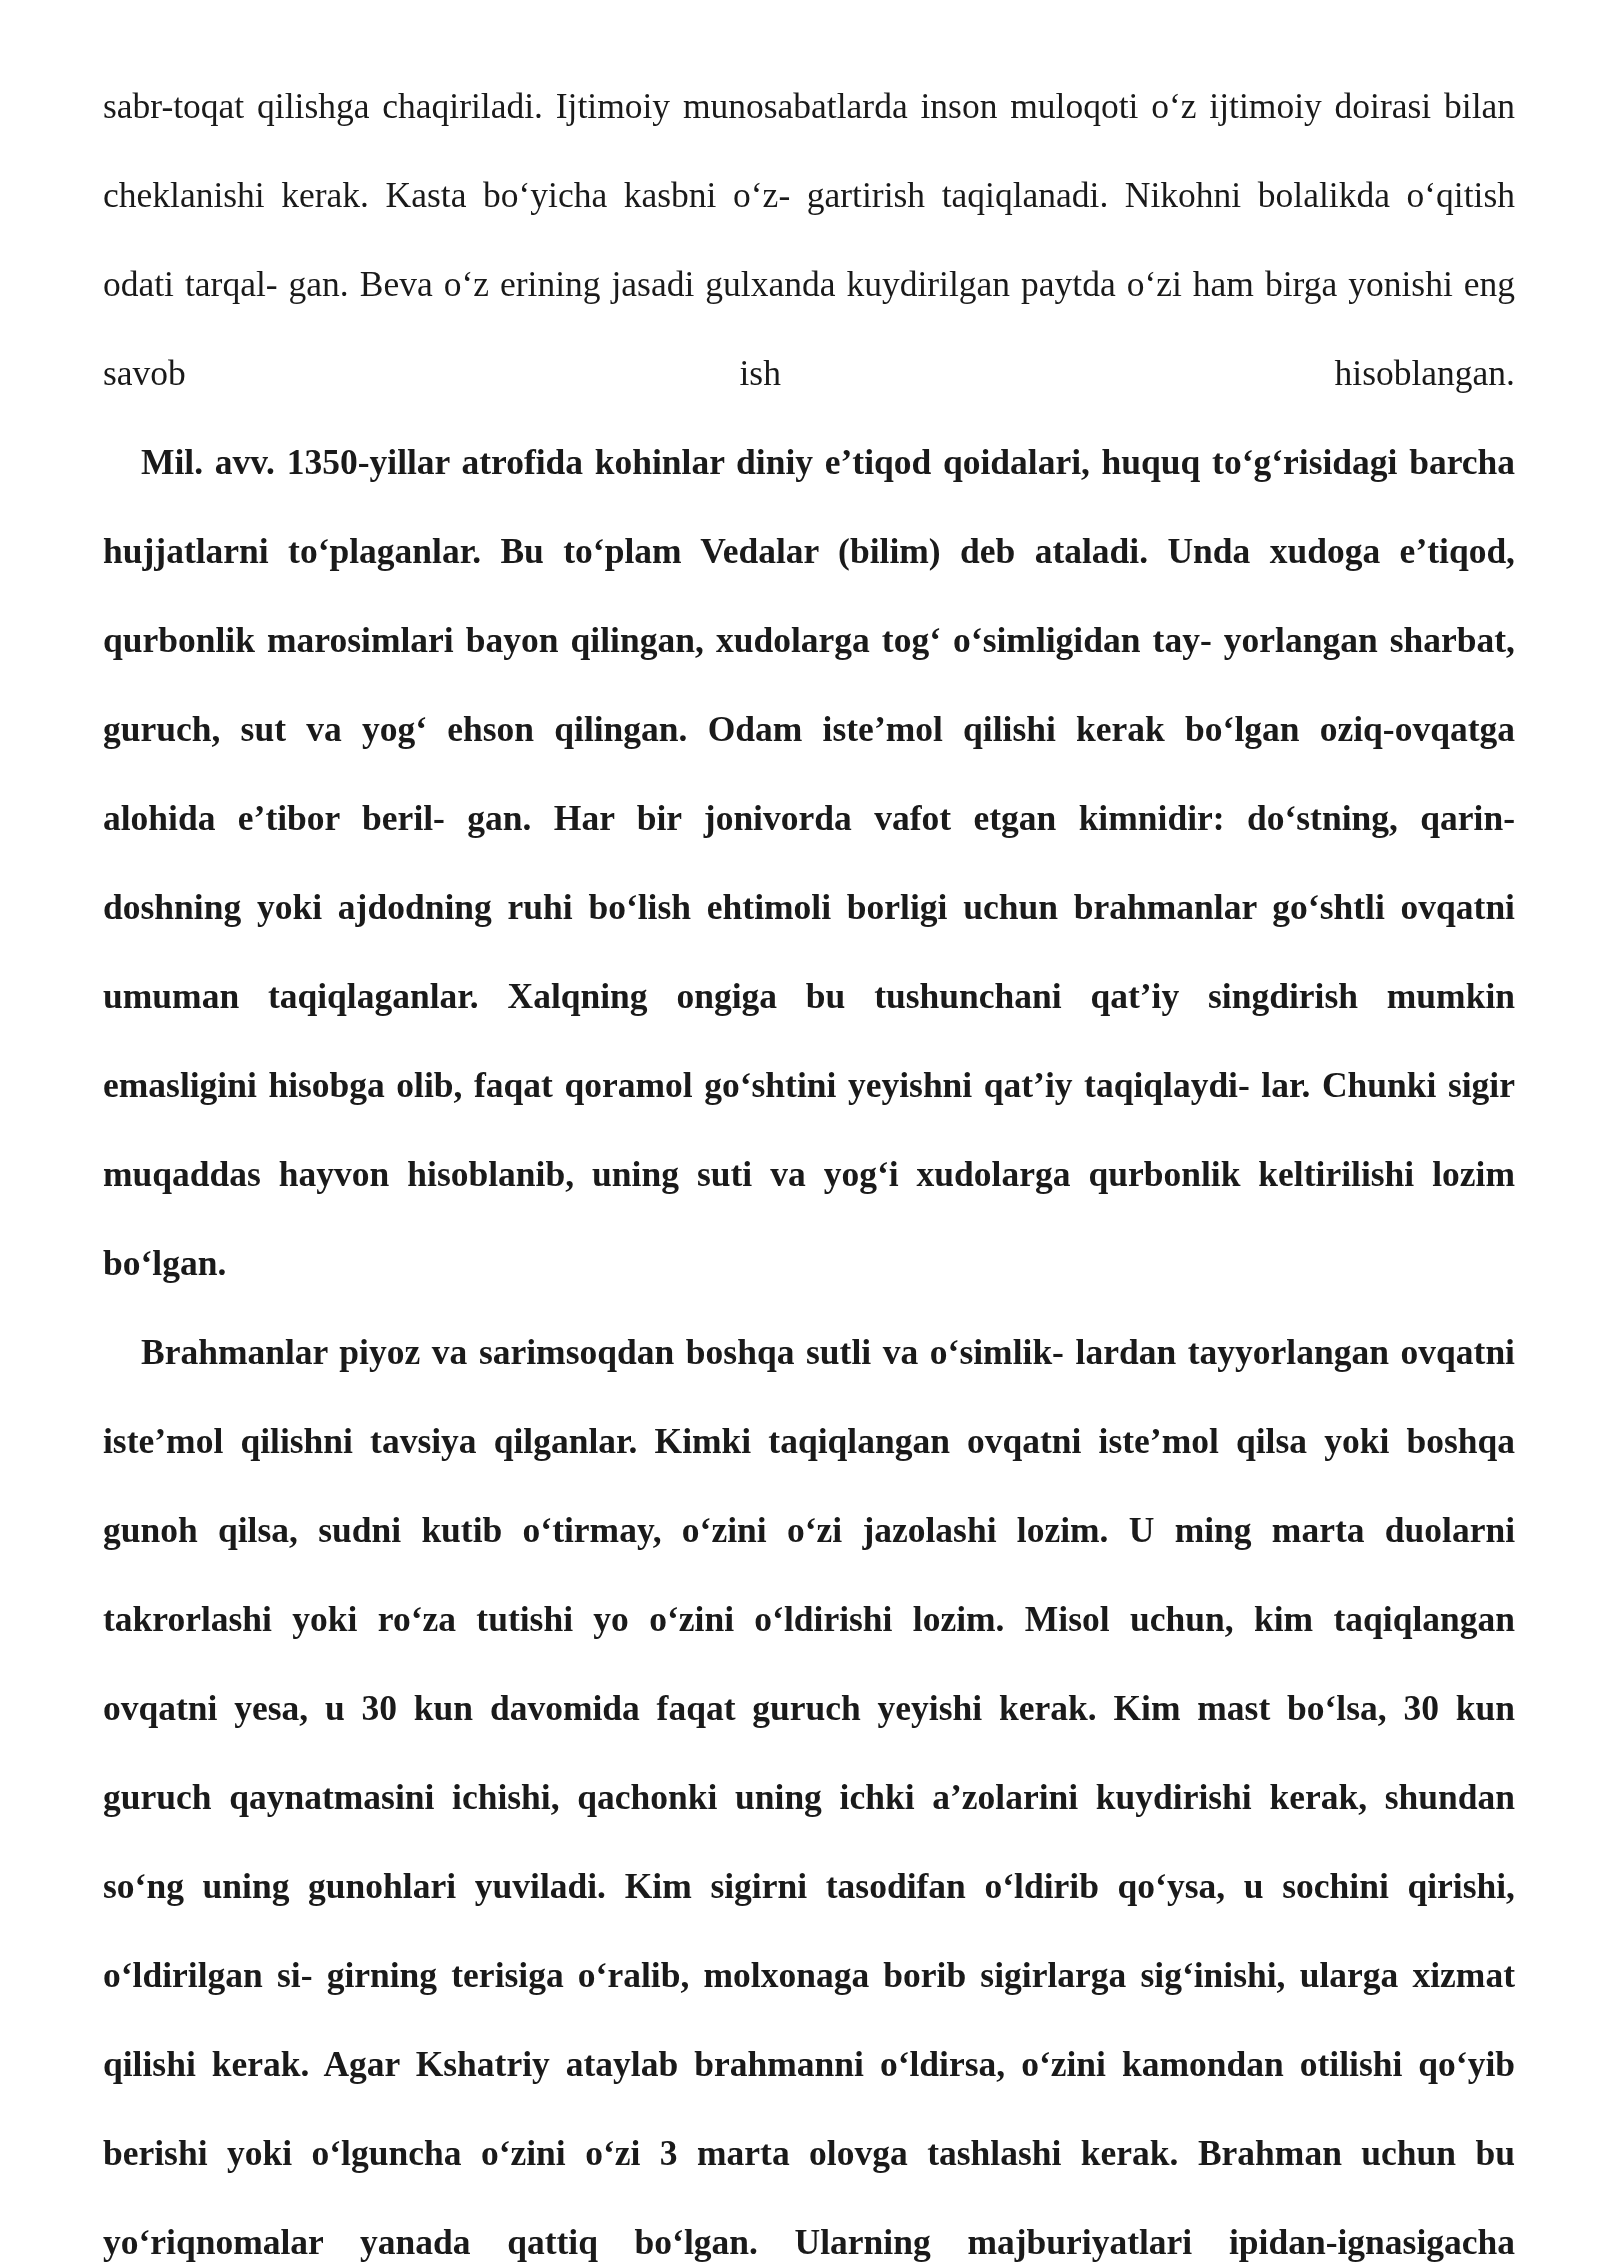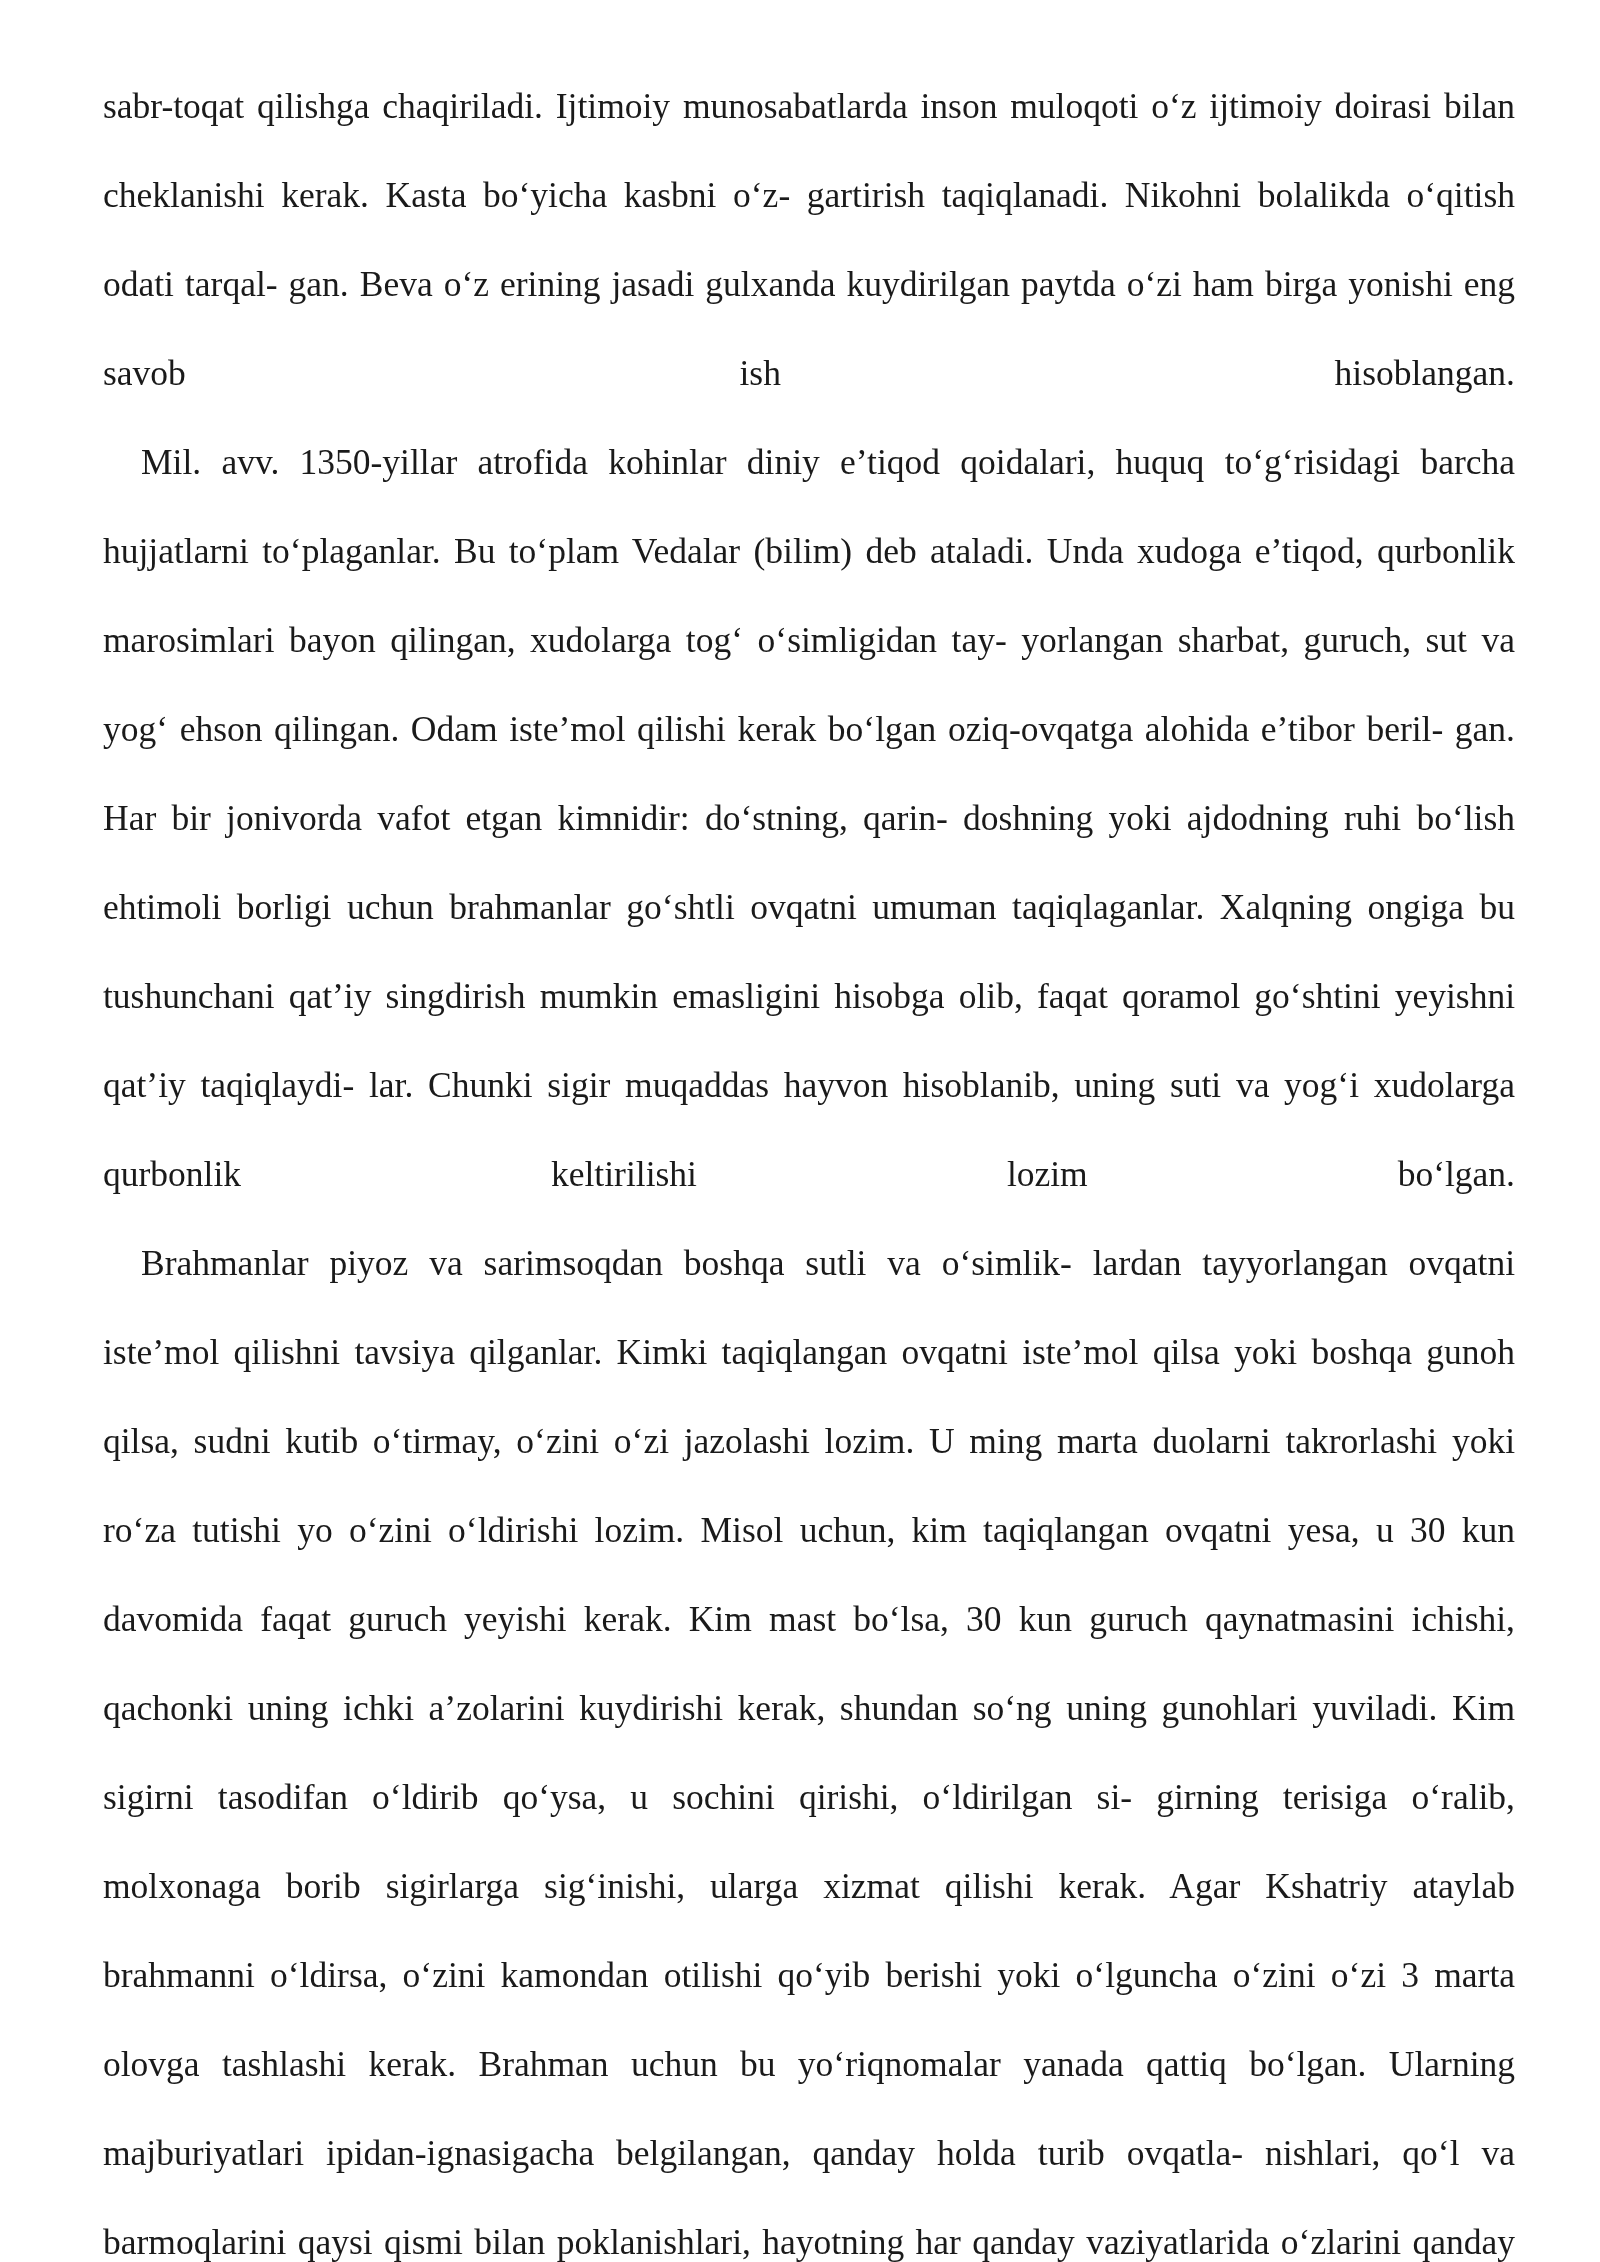--- a/index.html
+++ b/index.html
@@ -33,20 +33,21 @@
     text-align: justify;
     text-justify: inter-word;
     text-indent: 0;
     color: #1a1a1a;
     -webkit-hyphens: none;
     hyphens: none;
     word-spacing: 0.01em;
   }
   p.para.indented {
     text-indent: 38px;
+    font-weight: bold;
   }
   
   p.para.justify-all {
     text-align-last: justify;
   }
 </style>
 </head>
 <body>
 
 <div id="page">

